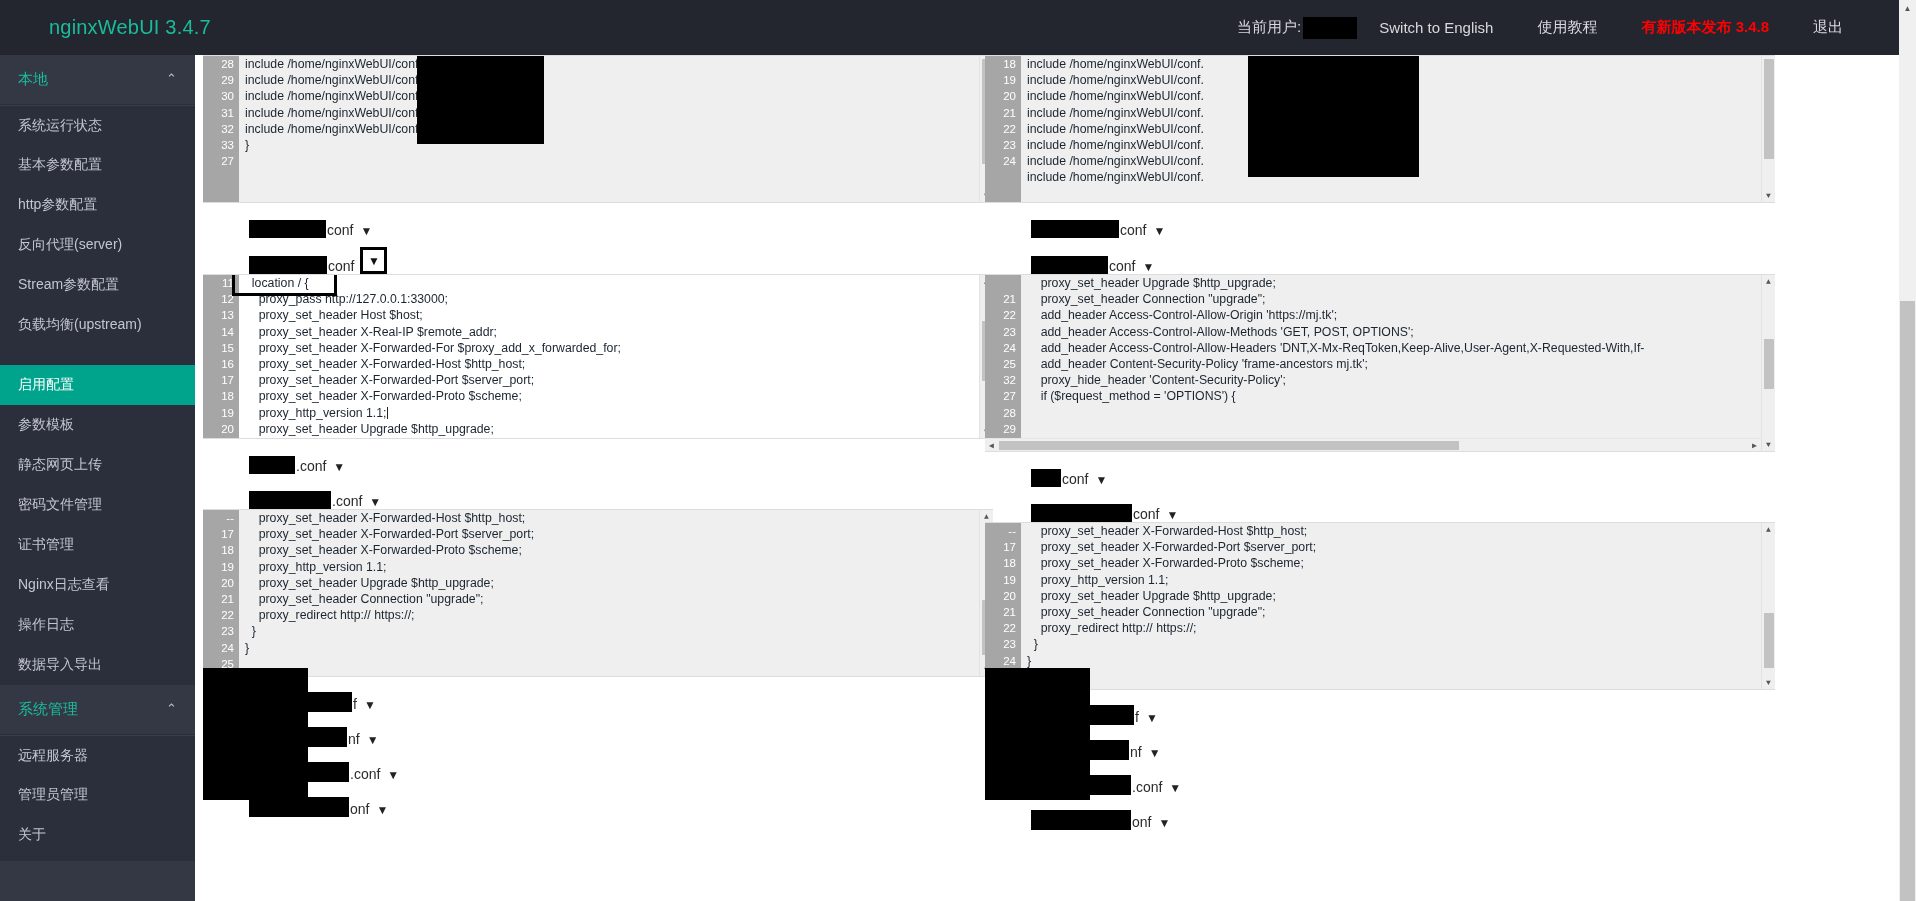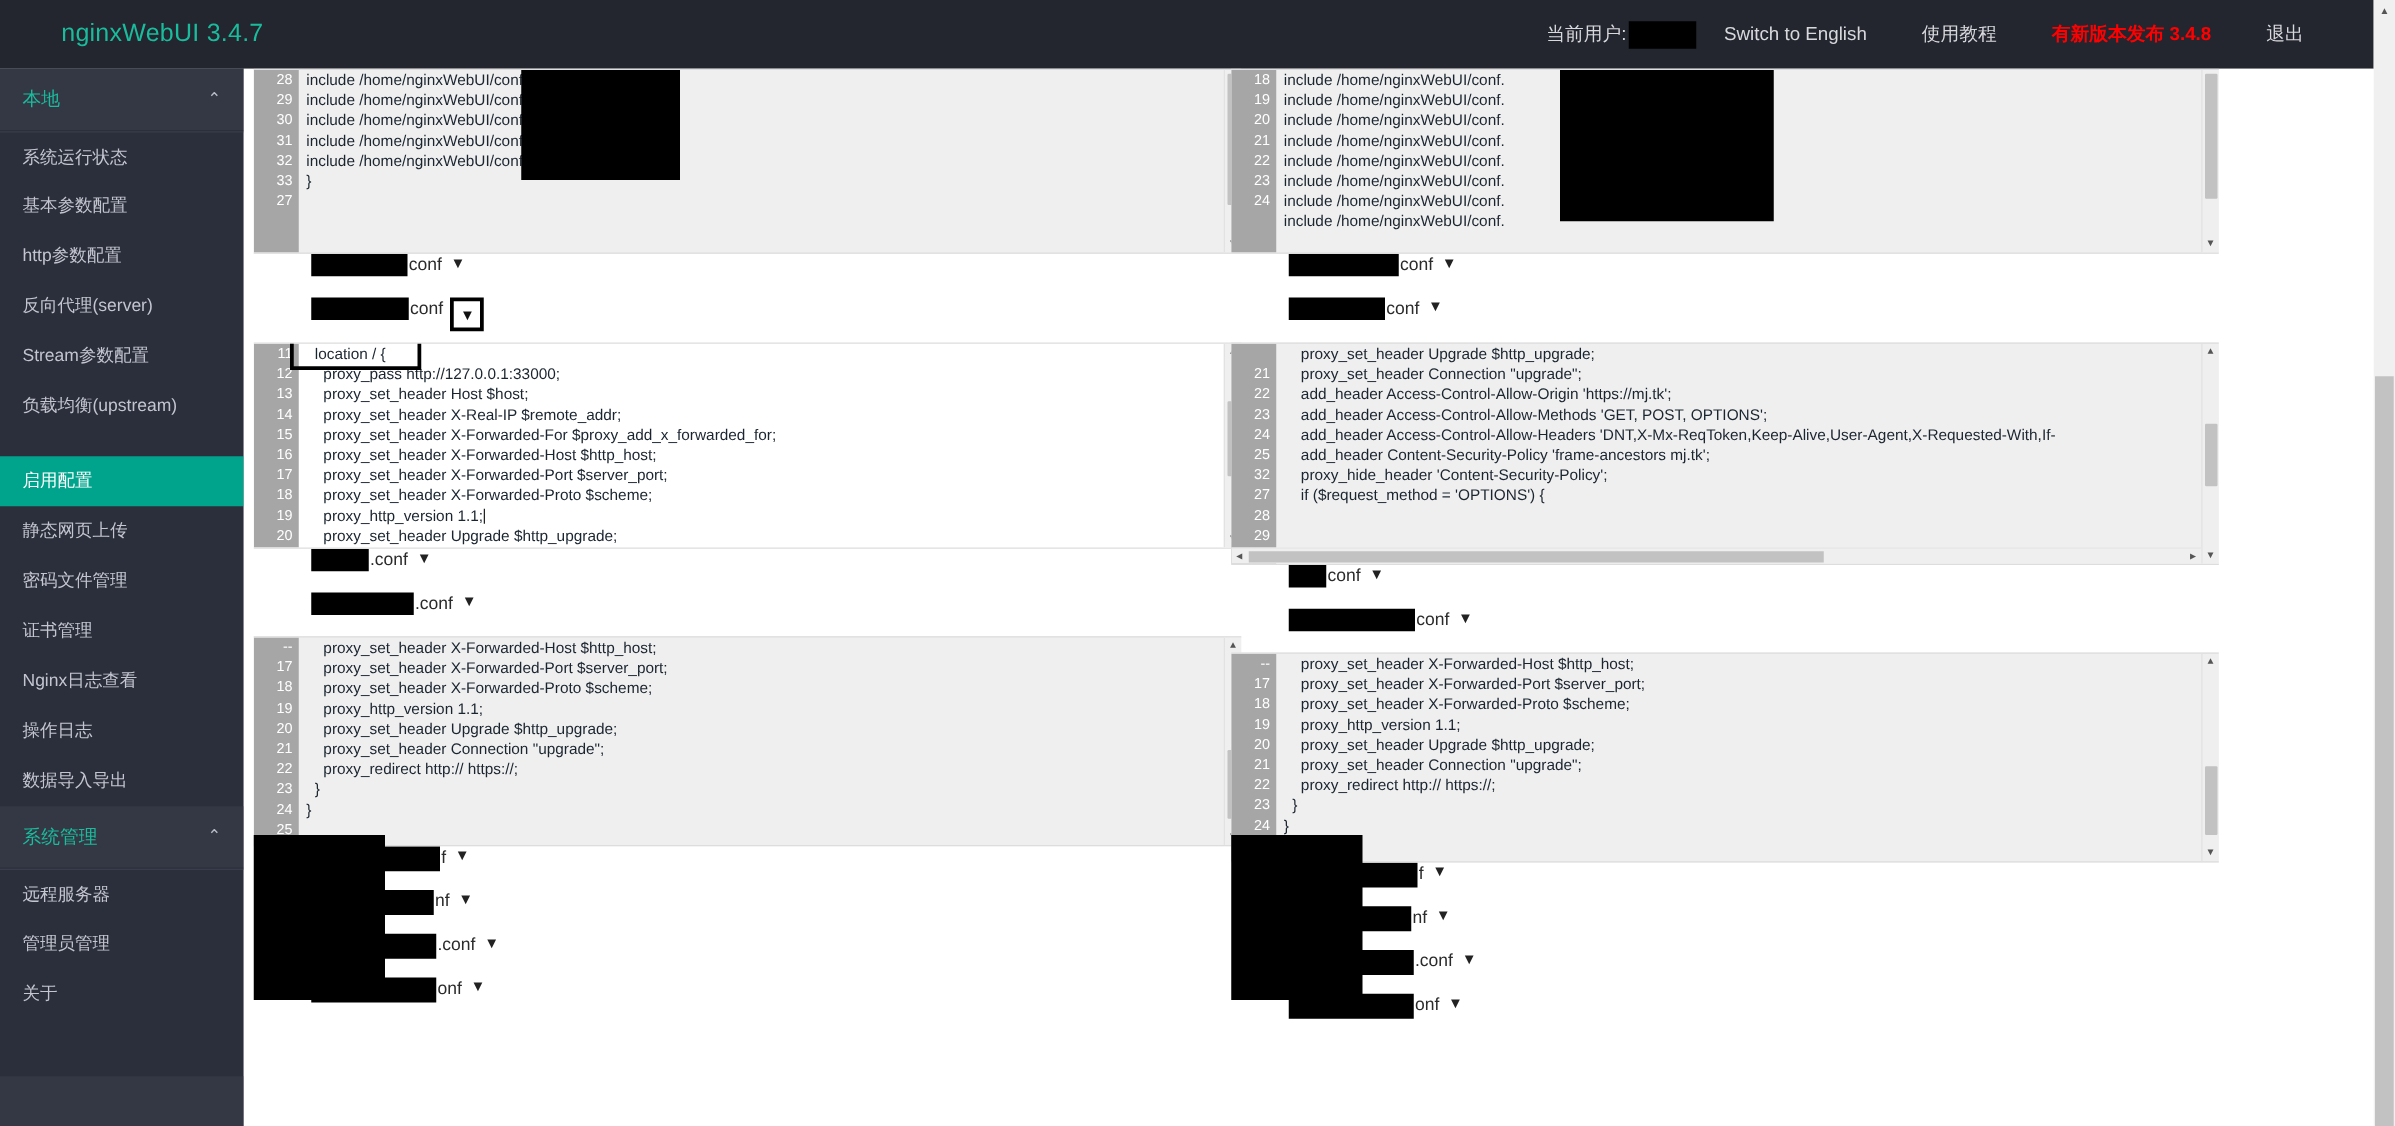--- a/index.html
+++ b/index.html
@@ -90,21 +90,21 @@
     background: #ffffff;
     overflow: hidden;
   }
   .col { position: absolute; top: 0; }
   #colL { left: 8px;  width: 790px; }
   #colR { left: 790px; width: 790px; }
 
   
   .conf-row {
     height: 35px;
-    display: flex; align-items: flex-start;
+    display: flex; align-items: flex-end;
     font-size: 14px; color: #2b2b2b;
     white-space: nowrap;
     padding-left: 46px;
   }
   .conf-row .namebox { background:#000; height:18px; display:inline-block; }
   .conf-row .suffix  { padding-left: 1px; }
   .conf-row .caret   { padding-left: 7px; font-size: 12px; color:#222; }
 
   
   .caret-boxed {
@@ -246,20 +246,23 @@
       <span>反向代理(server)</span>
     </div>
   <div class="side-item">
       <span>Stream参数配置</span>
     </div>
   <div class="side-item">
       <span>负载均衡(upstream)</span>
     </div>
   <div class="side-item active">
       <span>启用配置</span>
+    </div>
+  <div class="side-item">
+      <span>参数模板</span>
     </div>
   <div class="side-item">
       <span>静态网页上传</span>
     </div>
   <div class="side-item">
       <span>密码文件管理</span>
     </div>
   <div class="side-item">
       <span>证书管理</span>
     </div>

